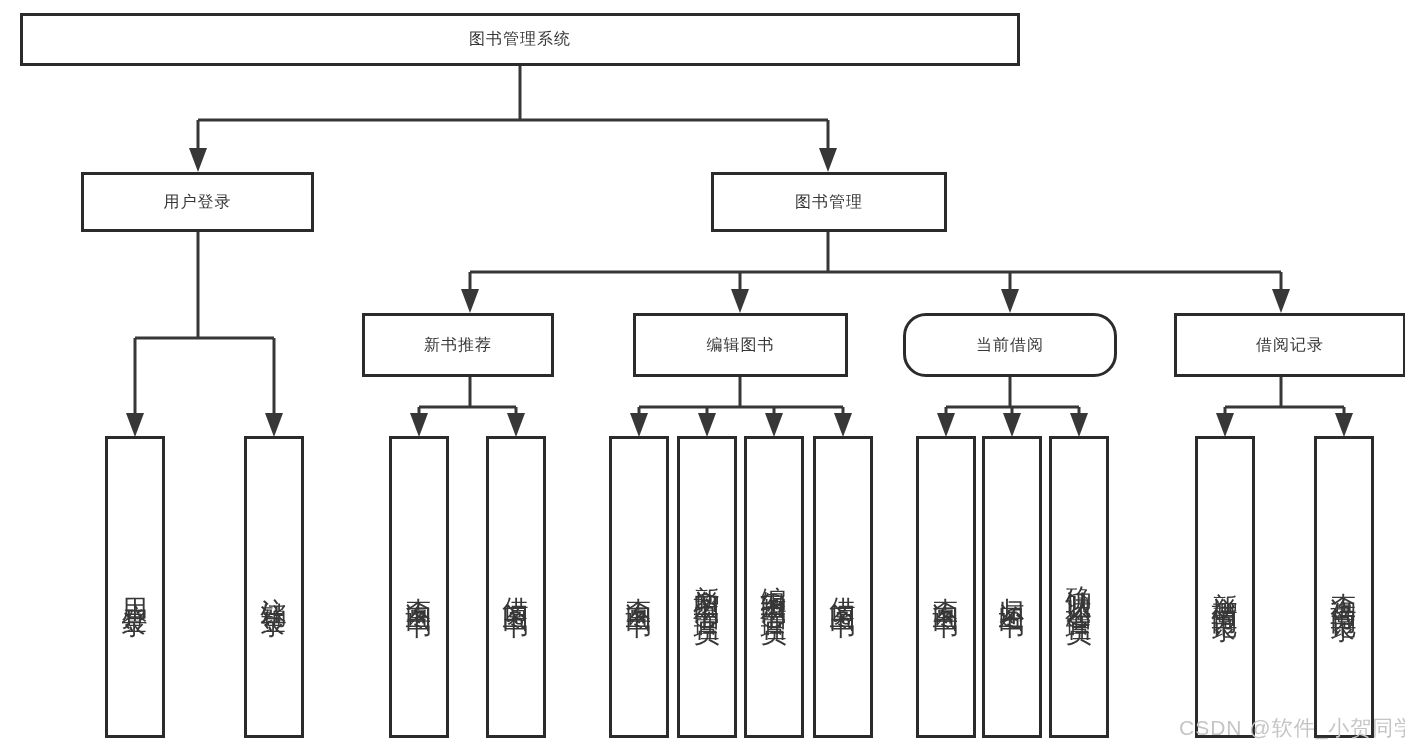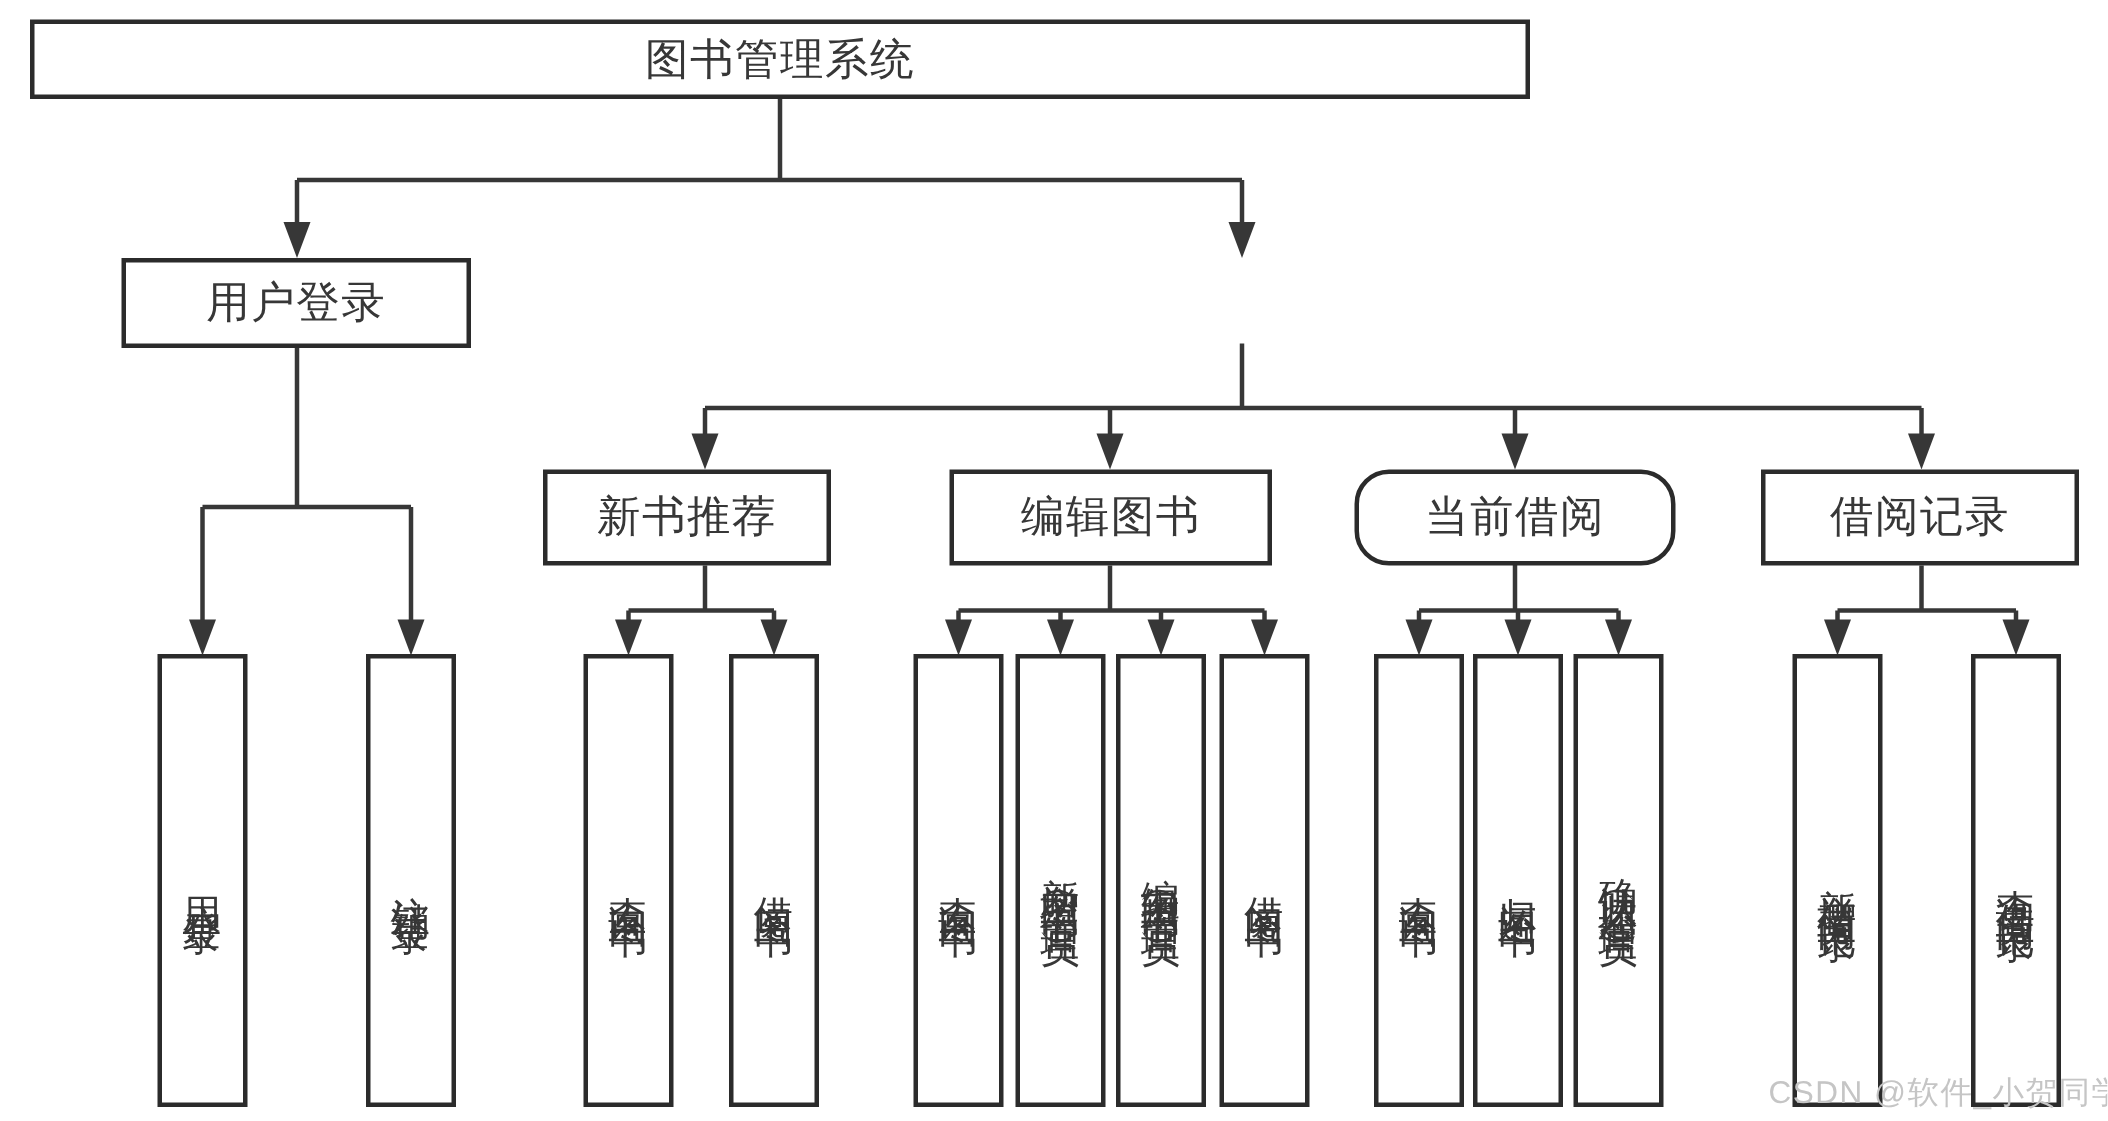--- a/index.html
+++ b/index.html
@@ -15,39 +15,39 @@
   .arrow{fill:#373737;stroke:none;}
   .node{
     position:absolute;
     box-sizing:border-box;
     border:3px solid #2b2b2b;
     background:#ffffff;
     display:flex;align-items:center;justify-content:center;
     color:#373737;
   }
   .node.h span{
-    font-size:29px;
+    font-size:16px;
     letter-spacing:1px;
     white-space:nowrap;
   }
   .node.v span{
     writing-mode:vertical-rl;
     font-size:26px;
     letter-spacing:5px;
     line-height:1;
     white-space:nowrap;
   }
   
   .root {left:20px;  top:13px;  width:1000px;height:53px;}
   .l2a  {left:81px;  top:172px; width:233px; height:60px;}
   .l2b  {left:711px; top:172px; width:236px; height:60px;}
   .l3a  {left:362px; top:313px; width:192px; height:64px;}
   .l3b  {left:633px; top:313px; width:215px; height:64px;}
   .l3c  {left:903px; top:313px; width:214px; height:64px;border-radius:23px;}
-  .l3d  {left:1174px;top:313px; width:212px; height:64px;}
+  .l3d  {left:1174px;top:313px; width:232px; height:64px;}
   
   .leaf {top:436px;width:60px;height:302px;}
   .x105 {left:105px;} .x244 {left:244px;}
   .x389 {left:389px;} .x486 {left:486px;}
   .x609 {left:609px;} .x677 {left:677px;} .x744 {left:744px;} .x813 {left:813px;}
   .x916 {left:916px;} .x982 {left:982px;} .x1049{left:1049px;}
   .x1195{left:1195px;}.x1314{left:1314px;}
   .watermark{
     position:absolute;left:1179px;top:714px;
     font-size:21px;color:#c5c5c5;letter-spacing:1px;
@@ -135,20 +135,23 @@
     </g>
   </svg>
 
   <div class="node h root">
     <span>图书管理系统</span>
   </div>
 
   <div class="node h l2a">
     <span>用户登录</span>
   </div>
+  <div class="node h l2b">
+    <span>图书管理</span>
+  </div>
 
   <div class="node h l3a">
     <span>新书推荐</span>
   </div>
   <div class="node h l3b">
     <span>编辑图书</span>
   </div>
   <div class="node h l3c">
     <span>当前借阅</span>
   </div>

